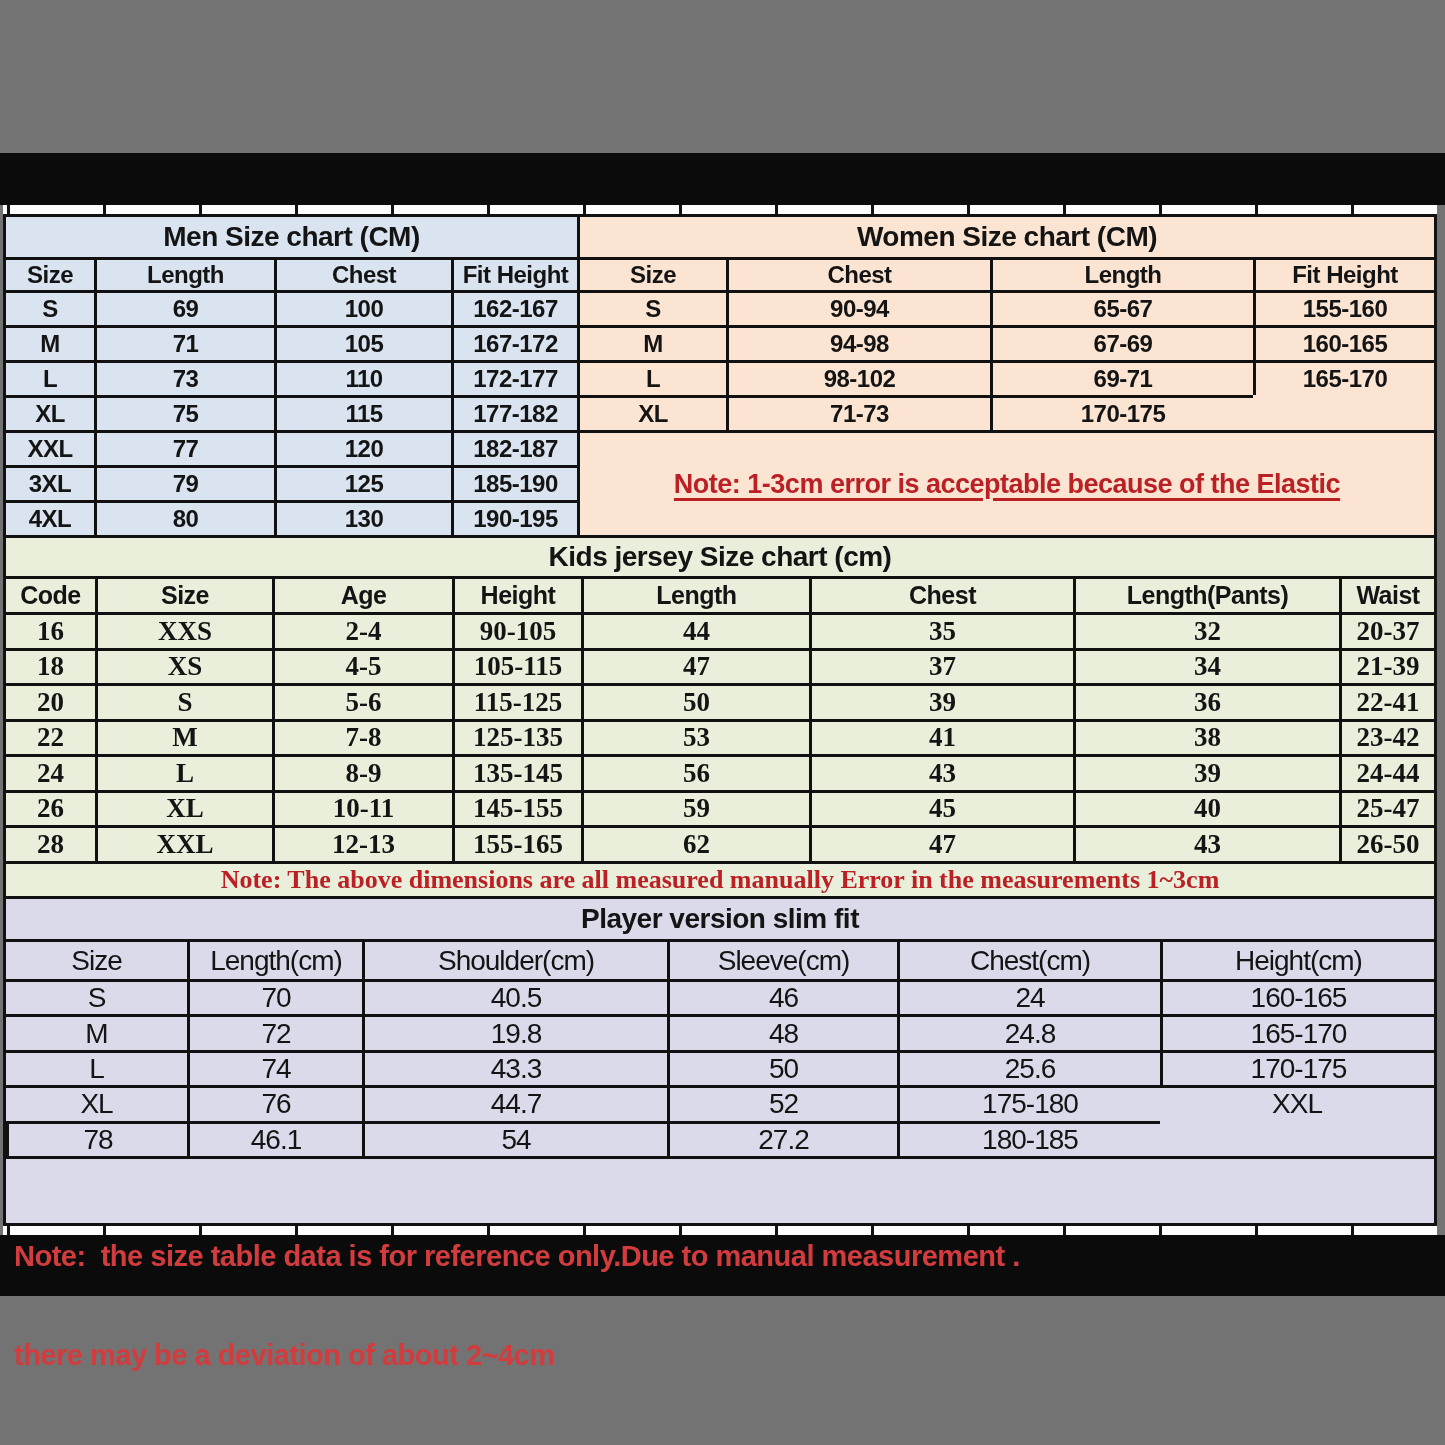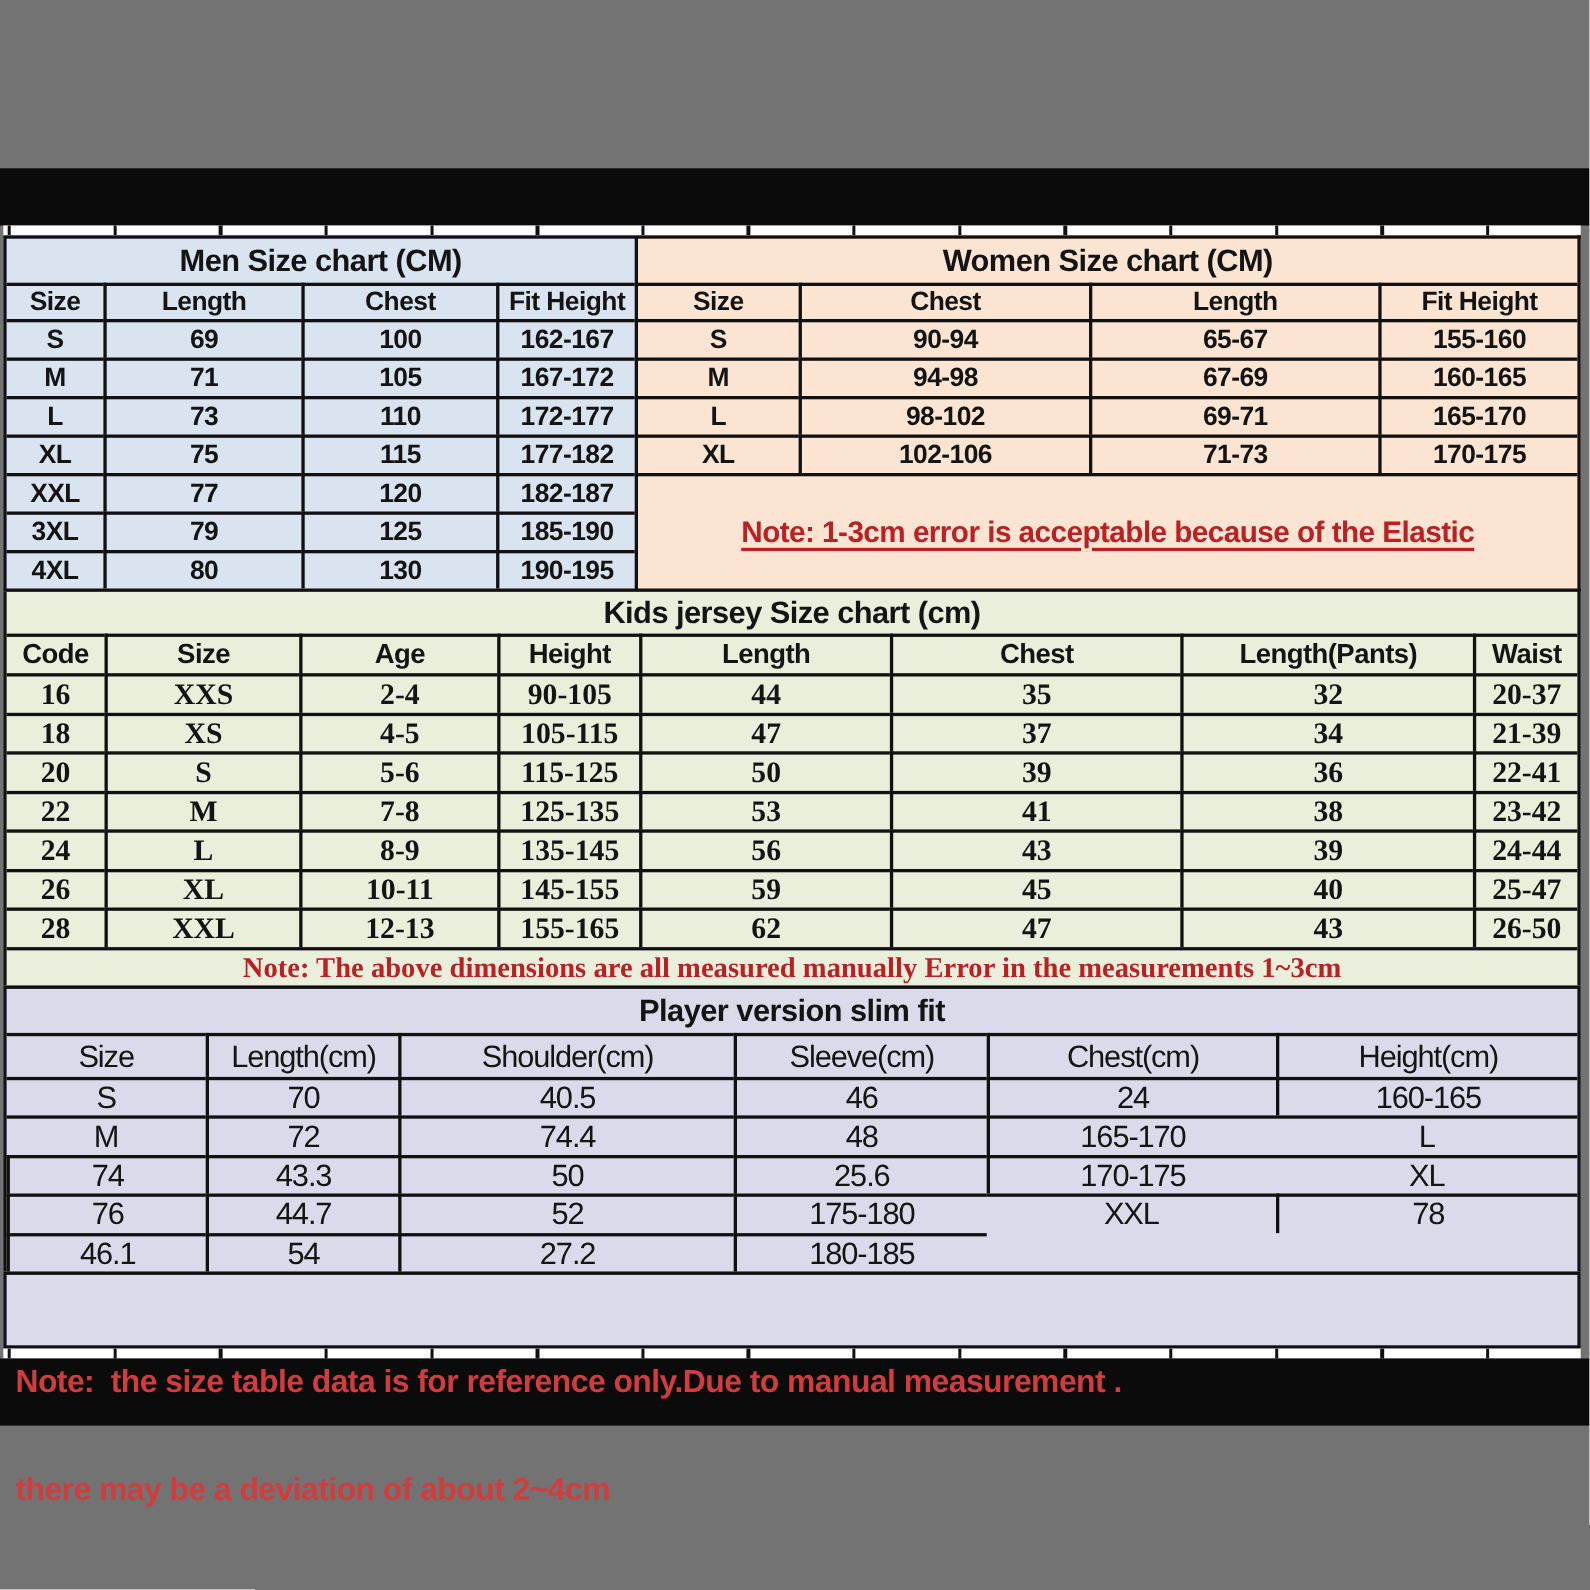--- a/index.html
+++ b/index.html
@@ -156,21 +156,20 @@
           <div class="cell td">155-160</div>
           <div class="cell td fc">M</div>
           <div class="cell td">94-98</div>
           <div class="cell td">67-69</div>
           <div class="cell td">160-165</div>
           <div class="cell td fc">L</div>
           <div class="cell td">98-102</div>
           <div class="cell td">69-71</div>
           <div class="cell td">165-170</div>
           <div class="cell td fc">XL</div>
-          <div class="cell td">102-106</div>
           <div class="cell td">71-73</div>
           <div class="cell td">170-175</div>
           <div class="cell note fc">Note: 1-3cm error is acceptable because of the Elastic</div>
         </div>
     </div>
 
     <div class="tbl kids">
         <div class="cell title">Kids jersey Size chart (cm)</div>
         <div class="cell th fc">Code</div>
         <div class="cell th">Size</div>
@@ -248,22 +247,23 @@
         <div class="cell th">Chest(cm)</div>
         <div class="cell th">Height(cm)</div>
         <div class="cell td fc">S</div>
         <div class="cell td">70</div>
         <div class="cell td">40.5</div>
         <div class="cell td">46</div>
         <div class="cell td">24</div>
         <div class="cell td">160-165</div>
         <div class="cell td fc">M</div>
         <div class="cell td">72</div>
-        <div class="cell td">74.4</div>
+        <div class="cell td">19.8</div>
         <div class="cell td">48</div>
+        <div class="cell td">24.8</div>
         <div class="cell td">165-170</div>
         <div class="cell td fc">L</div>
         <div class="cell td">74</div>
         <div class="cell td">43.3</div>
         <div class="cell td">50</div>
         <div class="cell td">25.6</div>
         <div class="cell td">170-175</div>
         <div class="cell td fc">XL</div>
         <div class="cell td">76</div>
         <div class="cell td">44.7</div>

